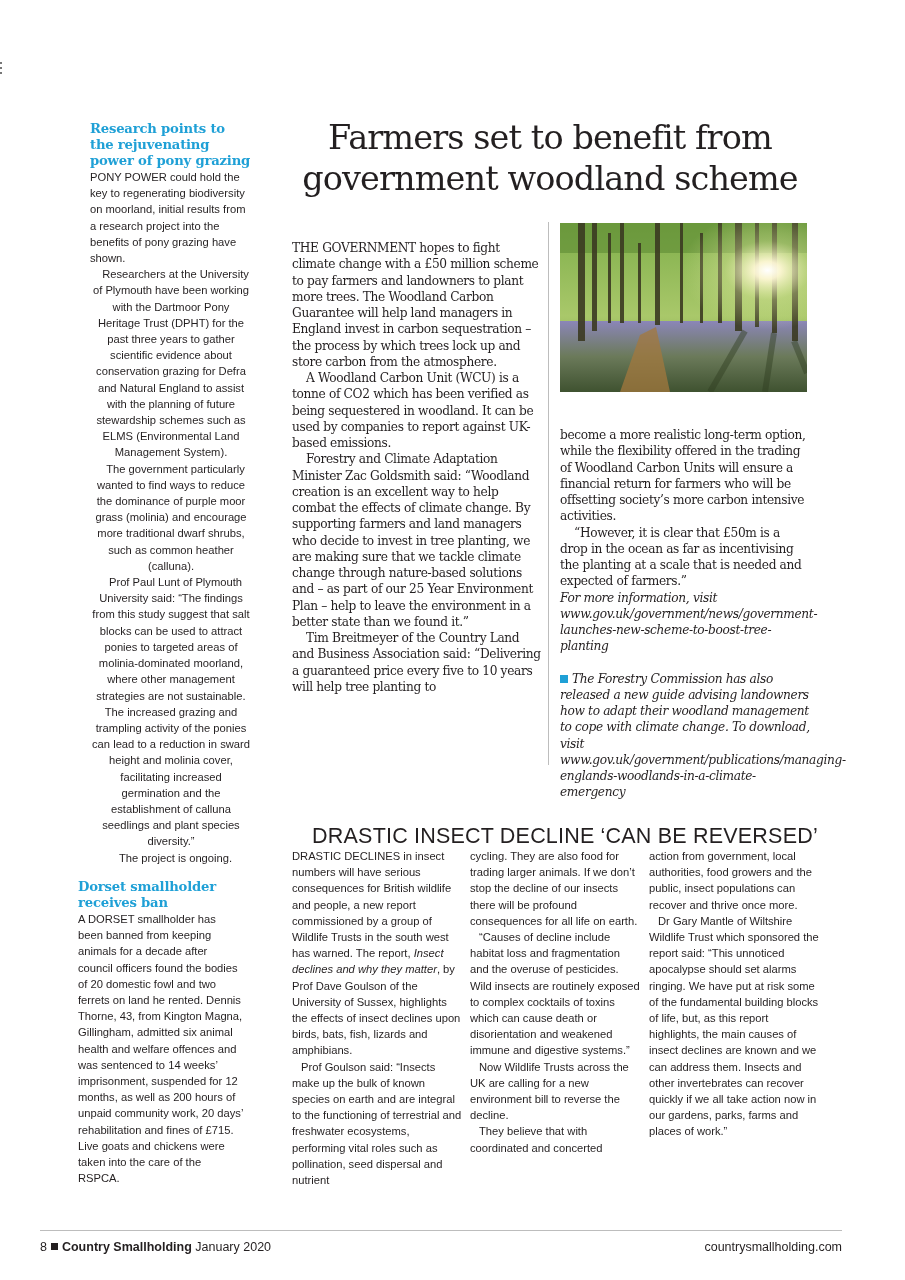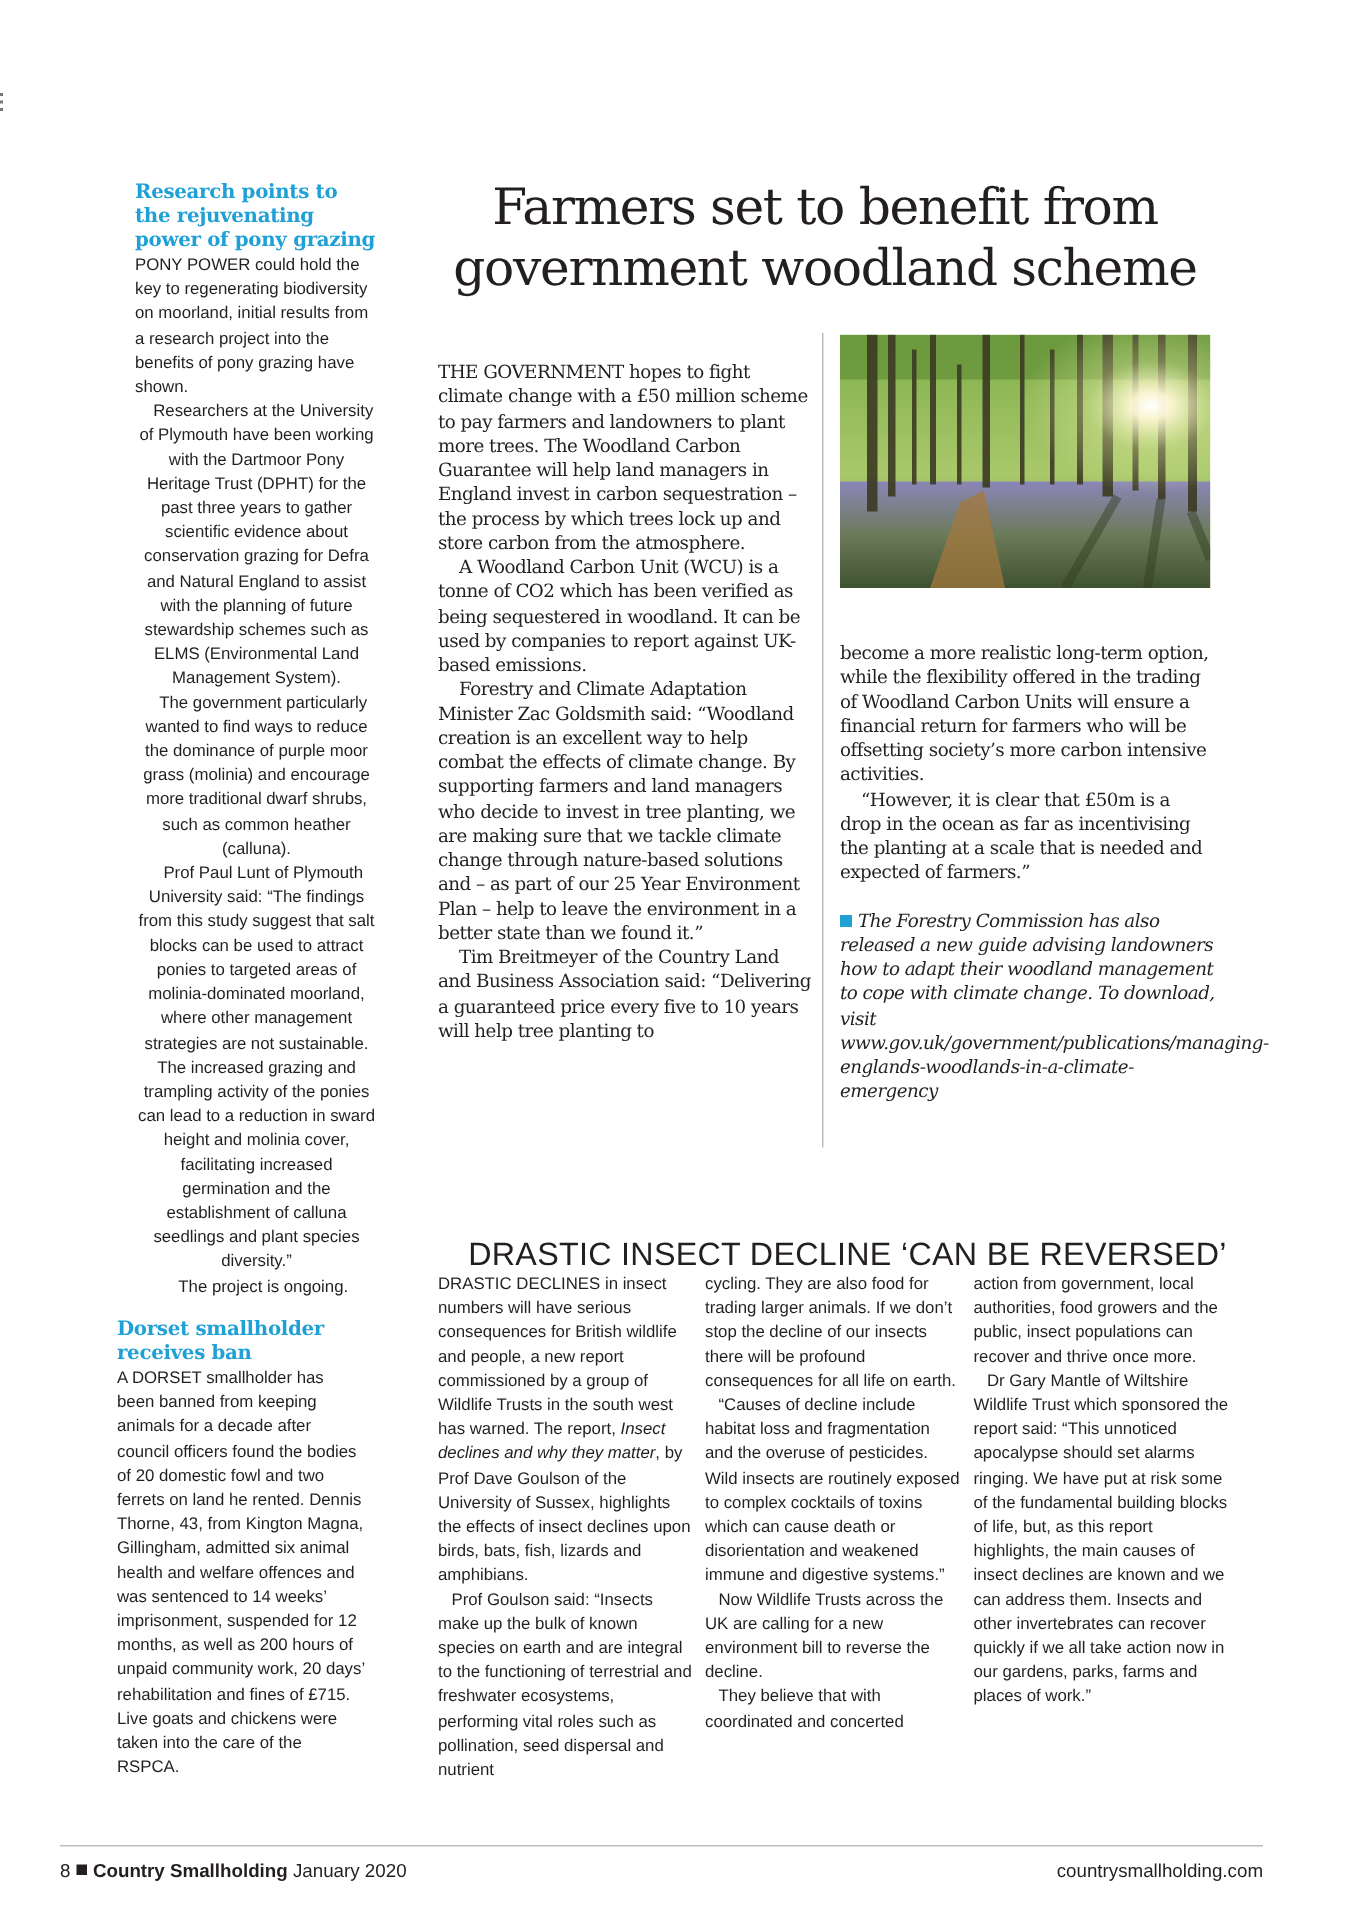--- a/index.html
+++ b/index.html
@@ -133,20 +133,21 @@
       <line x1="185" y1="108" x2="150" y2="169"></line>
       <line x1="214" y1="110" x2="205" y2="169"></line>
       <line x1="234" y1="118" x2="247" y2="150"></line>
     </g>
   </svg>
 </div>
 
 <div class="col col2">
   <p>become a more realistic long-term option, while the flexibility offered in the trading of Woodland Carbon Units will ensure a financial return for farmers who will be offsetting society’s more carbon intensive activities.</p>
   <p class="ind">“However, it is clear that £50m is a drop in the ocean as far as incentivising the planting at a scale that is needed and expected of farmers.”</p>
+  <p class="italic">For more information, visit www.gov.uk/government/news/government-launches-new-scheme-to-boost-tree-planting</p>
   <p class="italic" style="margin-top:16px;"><span class="bullet-sq"></span><span>The Forestry Commission has also released a new guide advising landowners how to adapt their woodland management to cope with climate change. To download, visit www.gov.uk/government/publications/managing-englands-woodlands-in-a-climate-emergency</span></p>
 </div>
 
 <h2 class="insect-head">DRASTIC INSECT DECLINE ‘CAN BE REVERSED’</h2>
 
 <div class="icol icol1">
   <p><span>DRASTIC DECLINES in insect numbers will have serious consequences for British wildlife and people, a new report commissioned by a group of Wildlife Trusts in the south west has warned. The report, </span><span class="italic">Insect declines and why they matter</span><span>, by Prof Dave Goulson of the University of Sussex, highlights the effects of insect declines upon birds, bats, fish, lizards and amphibians.</span></p>
   <p class="ind">Prof Goulson said: “Insects make up the bulk of known species on earth and are integral to the functioning of terrestrial and freshwater ecosystems, performing vital roles such as pollination, seed dispersal and nutrient</p>
 </div>
 

